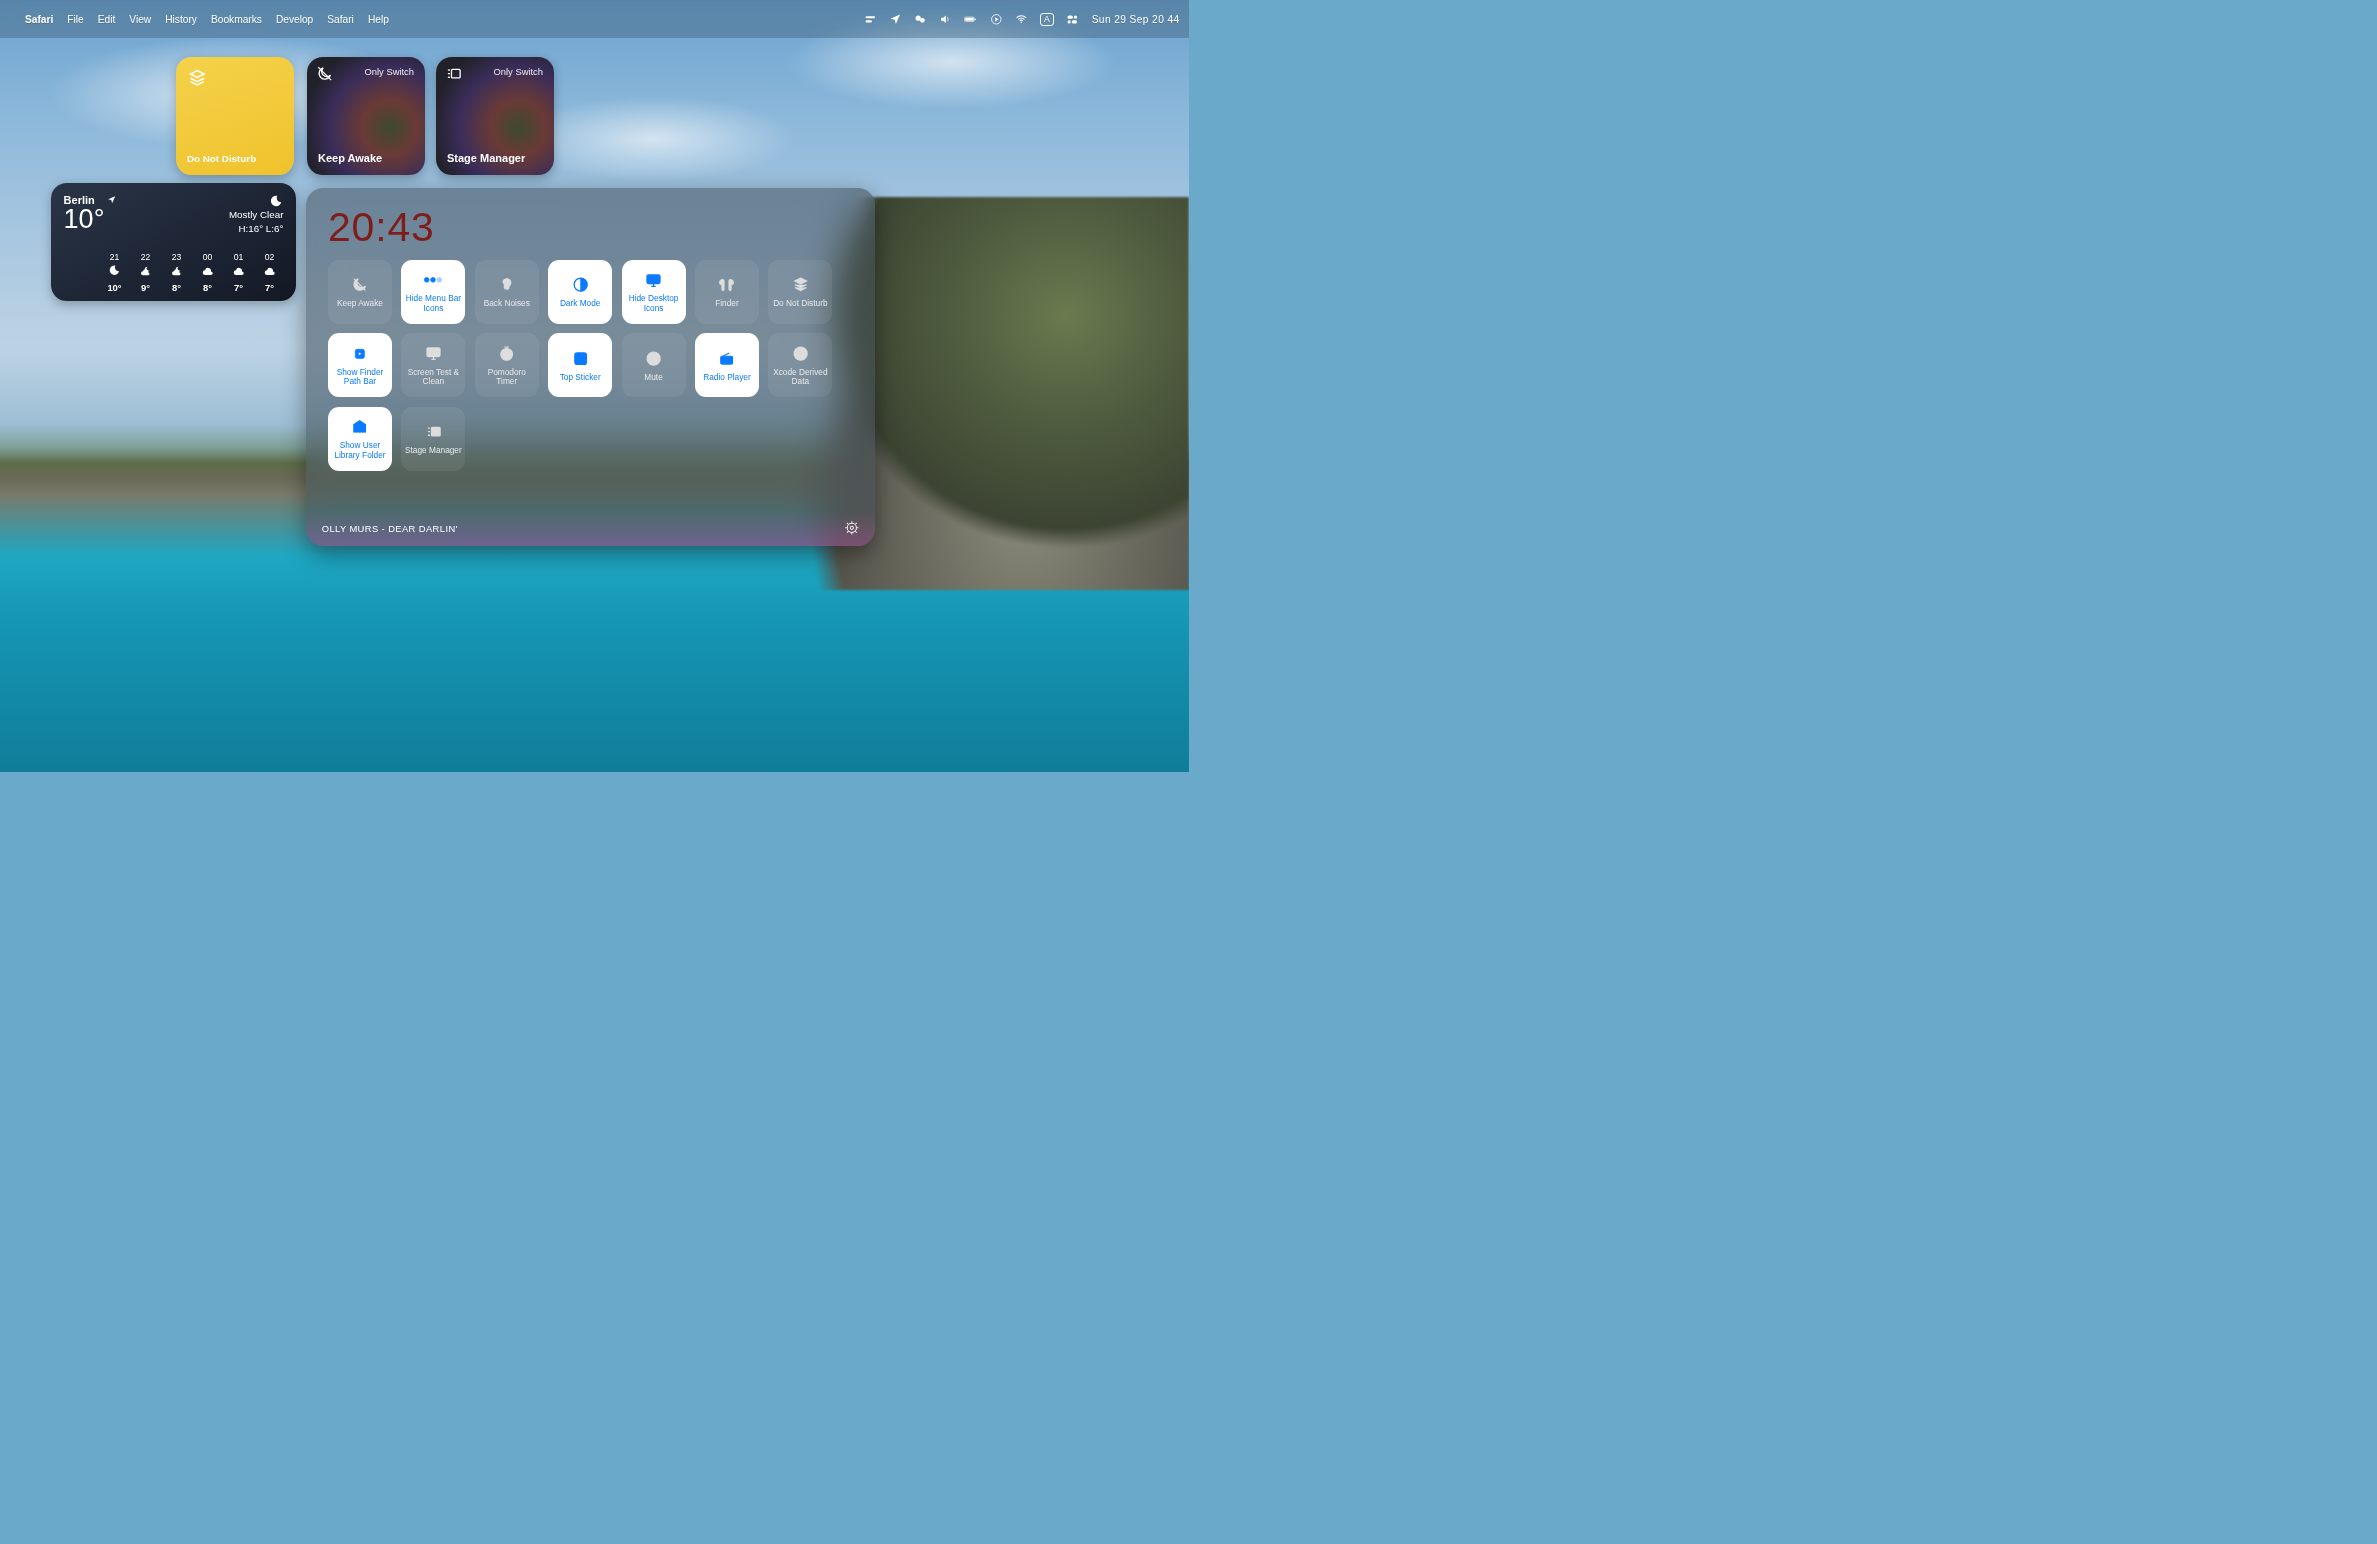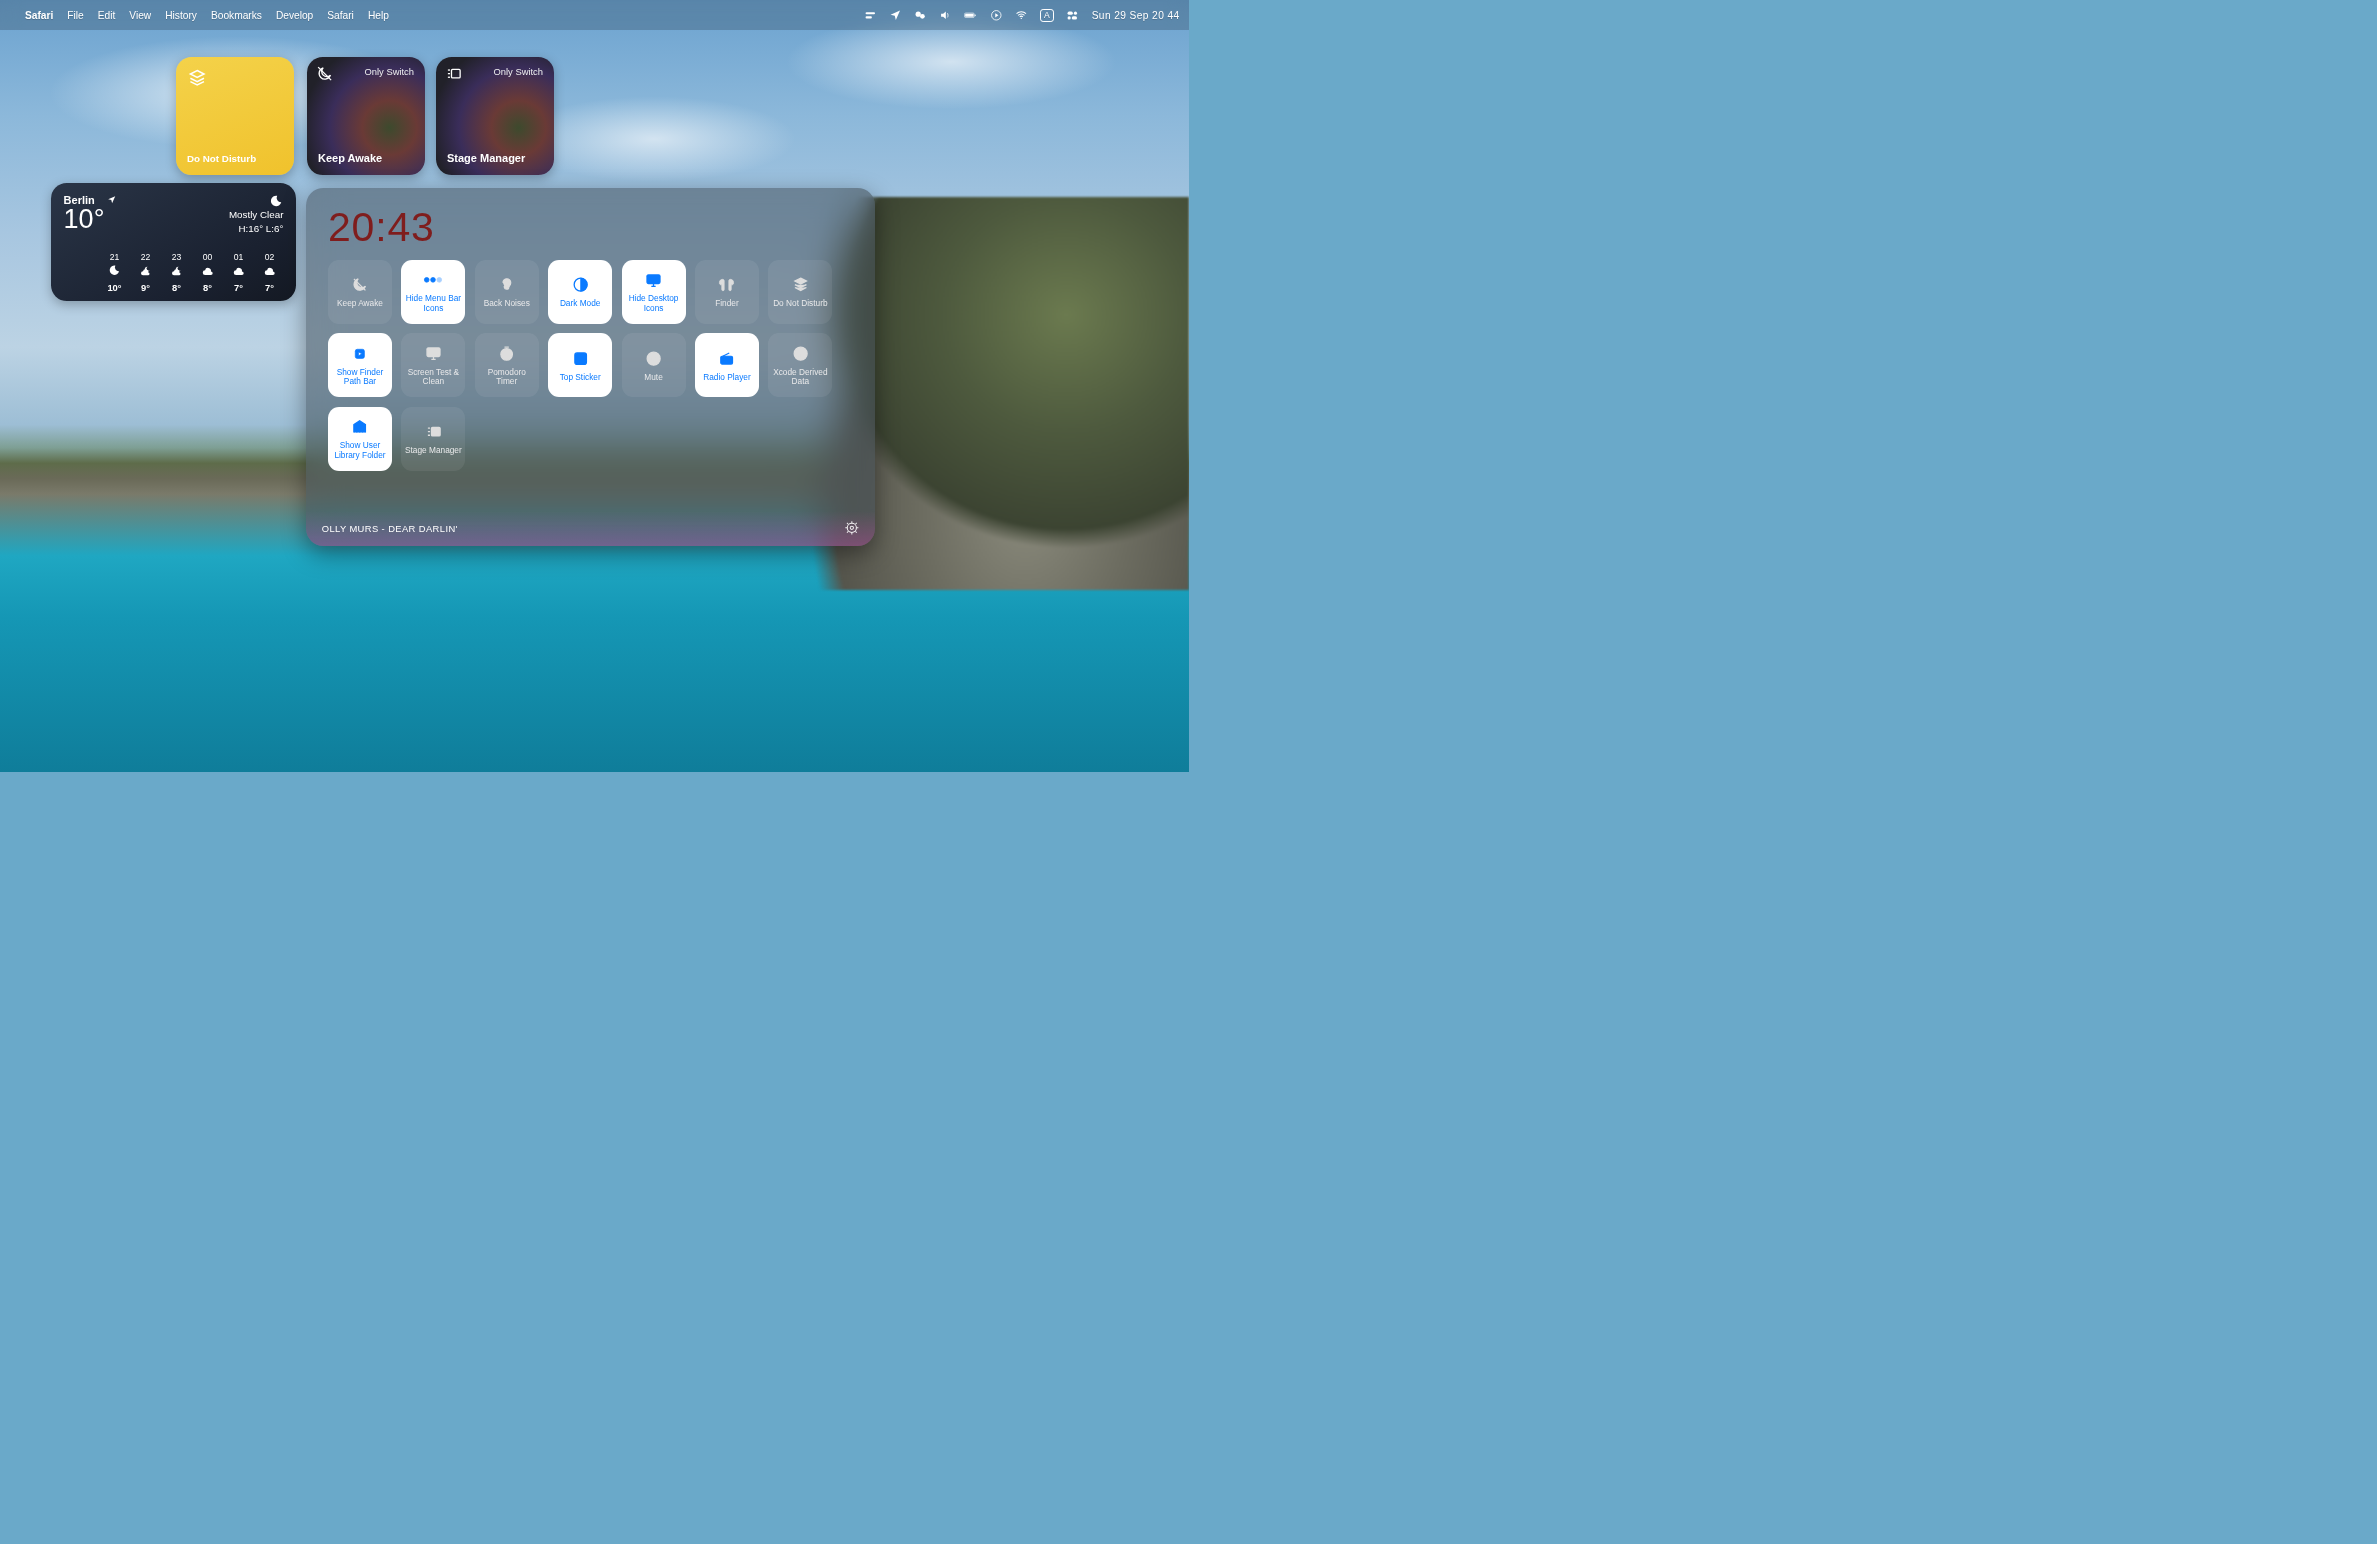--- a/index.html
+++ b/index.html
@@ -40,21 +40,21 @@
   .wallpaper::before { 
     content:""; position:absolute; inset:0;
     background:
       radial-gradient(ellipse 314px 94px at 20% 12%, rgba(255,255,255,.7), transparent 60%),
       radial-gradient(ellipse 236px 71px at 55% 18%, rgba(255,255,255,.6), transparent 60%),
       radial-gradient(ellipse 275px 79px at 80% 8%, rgba(255,255,255,.65), transparent 60%);
   }
 
   
   .menubar {
-    position: absolute; top: 0; left: 0; right: 0; height: 30px;
+    position: absolute; top: 0; left: 0; right: 0; height: 38px;
     display: flex; align-items: center; justify-content: space-between;
     padding: 0 9.4px 0 11px;
     color: #fff; font-size: 10.2px; font-weight: 500;
     background: rgba(0,0,0,.18);
     backdrop-filter: blur(9.4px);
     text-shadow: 0 0.8px 0.8px rgba(0,0,0,.2);
   }
   .menubar .left, .menubar .right { display: flex; align-items: center; gap: 14px; }
   .menubar .right { gap: 12.6px; }
   .menubar .app-name { font-weight: 700; }

